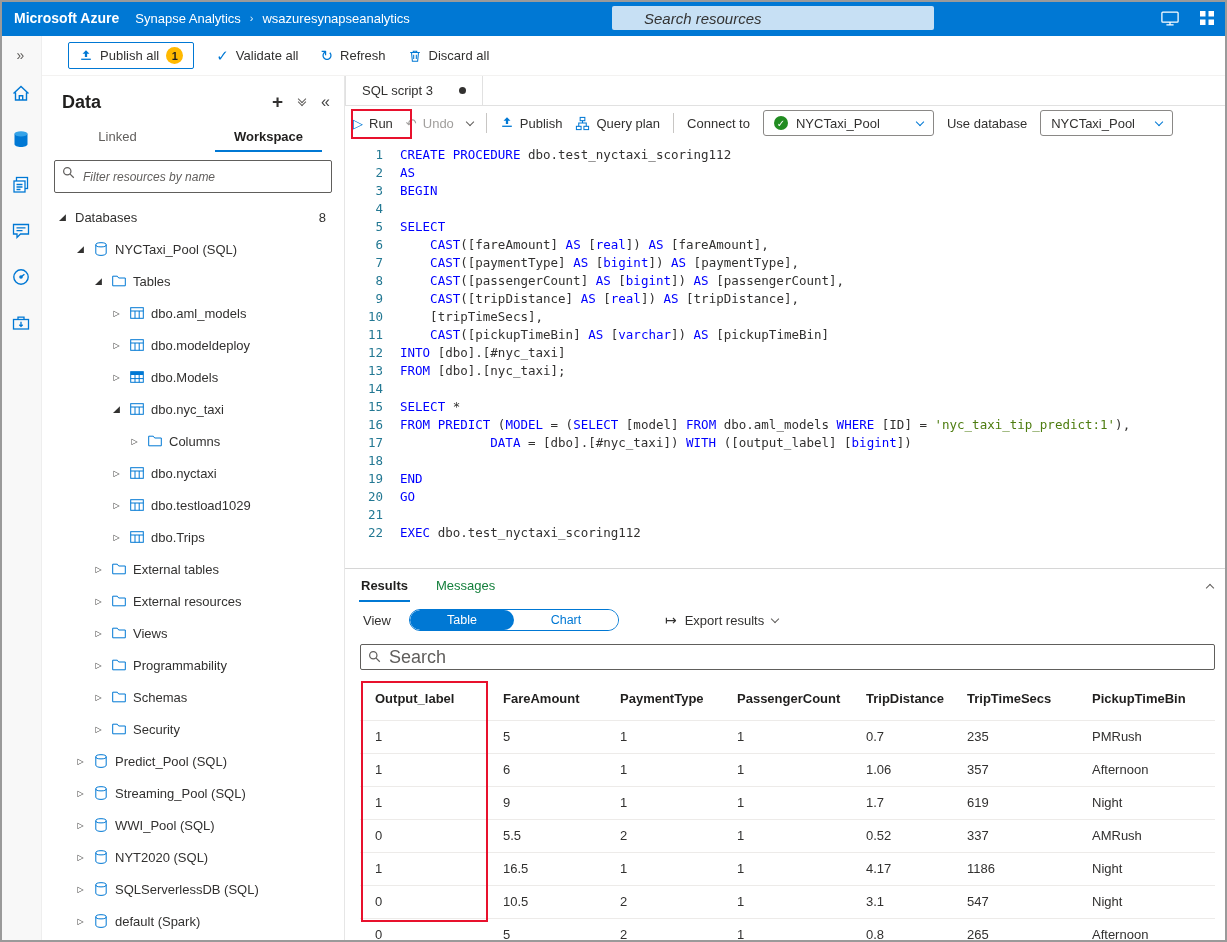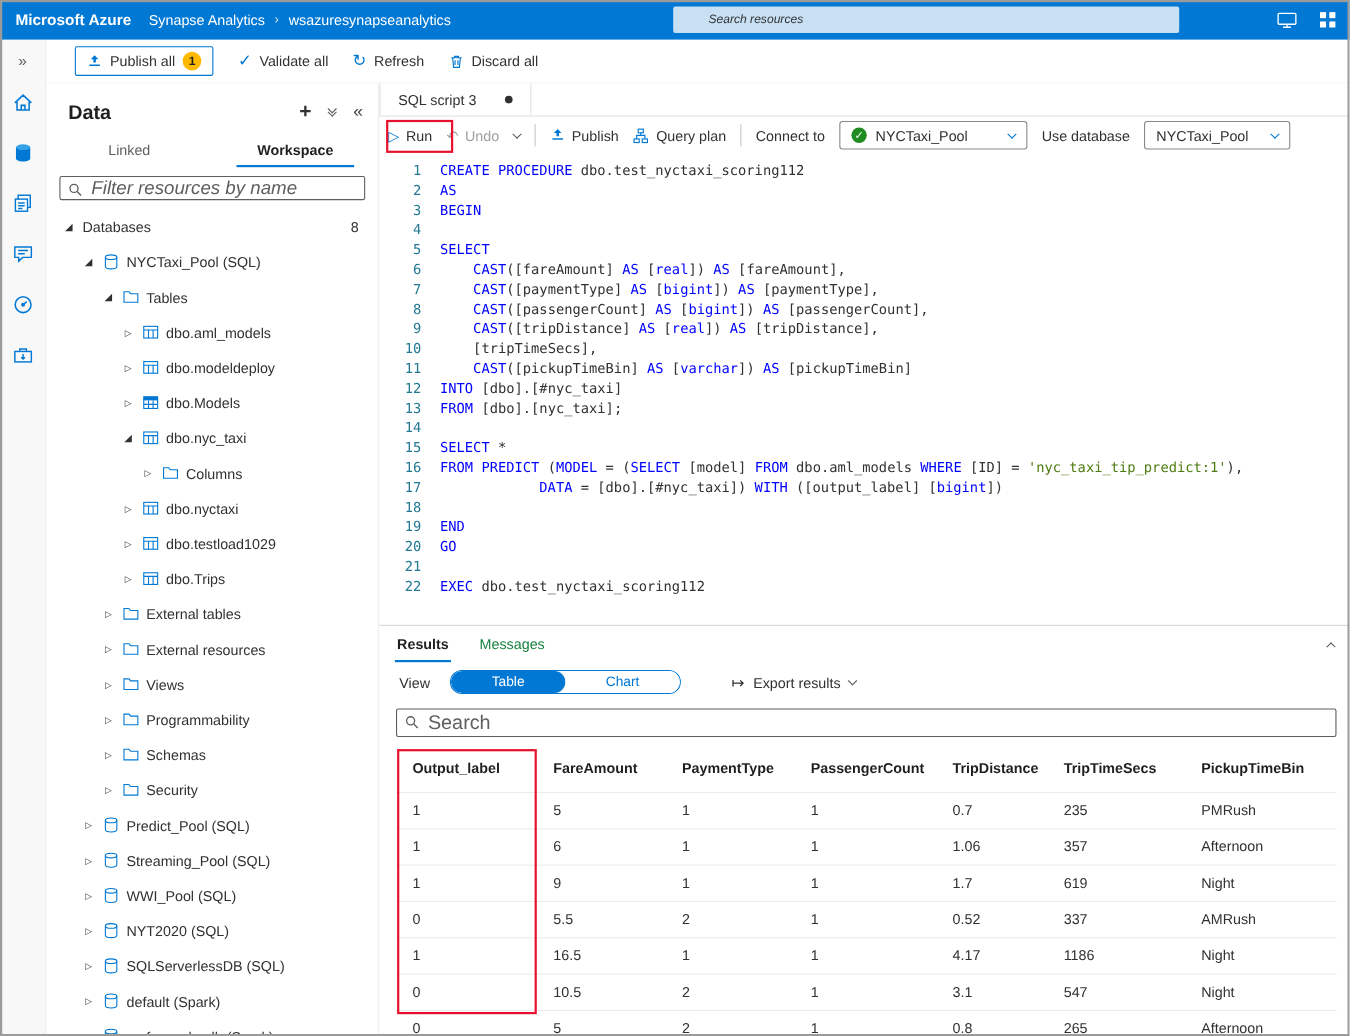--- a/index.html
+++ b/index.html
@@ -5,21 +5,21 @@
   *{box-sizing:border-box;margin:0;padding:0}
   html,body{width:1227px;height:942px}
   body{position:relative;font-family:"Liberation Sans",sans-serif;font-size:13px;color:#323130;background:#fff;overflow:hidden}
   .frame{position:absolute;inset:0;border:2px solid #9a9a9a;pointer-events:none;z-index:200}
 
   
   .topbar{position:absolute;left:0;top:0;width:1227px;height:36px;background:#0078d4;color:#fff;display:flex;align-items:center;z-index:20}
   .brand{font-weight:bold;font-size:14px;padding:0 16px 0 14px;white-space:nowrap}
   .crumb{display:flex;align-items:center;gap:9px;font-size:13px;white-space:nowrap}
   .crumb-sep{font-size:11px;opacity:.9}
-  .tb-search{position:absolute;left:612px;top:6px;width:460px;height:24px;background:#c7e0f4;border:none;border-radius:2px;padding-left:32px;font-size:11px;color:#1b1b1b;font-family:inherit;font-style:italic}
+  .tb-search{position:absolute;left:612px;top:6px;width:322px;height:24px;background:#c7e0f4;border:none;border-radius:2px;padding-left:32px;font-size:15px;color:#1b1b1b;font-family:inherit;font-style:italic}
   .tb-search::placeholder{color:#333;font-style:italic}
   .tb-search-icon{position:absolute;left:622px;top:11px;line-height:0}
   .tb-right{position:absolute;right:12px;top:0;height:36px;display:flex;align-items:center;gap:20px}
   .tb-right span{line-height:0;cursor:pointer}
 
   
   .cmdbar{position:absolute;left:42px;top:36px;width:1185px;height:40px;background:#fff;display:flex;align-items:center;gap:22px;padding-left:26px;border-bottom:1px solid #f3f2f1}
   .cmd{display:flex;align-items:center;gap:7px;cursor:pointer;white-space:nowrap}
   .cmd .uni{color:#0078d4;font-size:15px;line-height:1}
   .publish-all{border:1px solid #0078d4;border-radius:2px;padding:4px 10px;display:flex;align-items:center;gap:7px;cursor:pointer}
@@ -36,21 +36,21 @@
   .dp-title{font-size:18px;font-weight:bold;color:#201f1e}
   .dp-icons{margin-left:auto;display:flex;align-items:center;gap:16px;color:#444}
   .dp-icons .plus{font-size:19px;font-weight:bold;color:#323130;cursor:pointer}
   .dp-icons .dblchv{display:inline-flex;flex-direction:column;gap:-2px;cursor:pointer}
   .dp-icons .laquo{font-size:16px;cursor:pointer}
   .dp-tabs{display:flex;height:32px;margin-top:2px}
   .dp-tab{flex:1;display:flex;align-items:center;justify-content:center;cursor:pointer;color:#605e5c;position:relative}
   .dp-tab.active{color:#201f1e;font-weight:bold}
   .dp-tab.active::after{content:"";position:absolute;left:22px;right:22px;bottom:0;height:2px;background:#0078d4}
   .filter-wrap{margin:8px 12px;position:relative}
-  .filter-input{width:100%;height:22px;border:1px solid #605e5c;border-radius:2px;padding-left:28px;font-size:17px;font-style:italic;color:#323130;font-family:inherit}
+  .filter-input{width:100%;height:33px;border:1px solid #605e5c;border-radius:2px;padding-left:28px;font-size:12px;font-style:italic;color:#323130;font-family:inherit}
   .filter-input::placeholder{color:#605e5c;font-style:italic}
   .filter-icon{position:absolute;left:8px;top:6px;line-height:0}
   .tree{margin-top:2px}
   .tree-row{height:32px;display:flex;align-items:center;gap:6px;cursor:pointer;white-space:nowrap}
   .expander{width:13px;font-size:8px;color:#323130;text-align:center;flex:0 0 13px}
   .expander.open{font-size:9px}
   .tree-icon{line-height:0;flex:0 0 16px}
   .tree-label{color:#323130}
   .tree-count{margin-left:auto;padding-right:18px;color:#323130}
 

